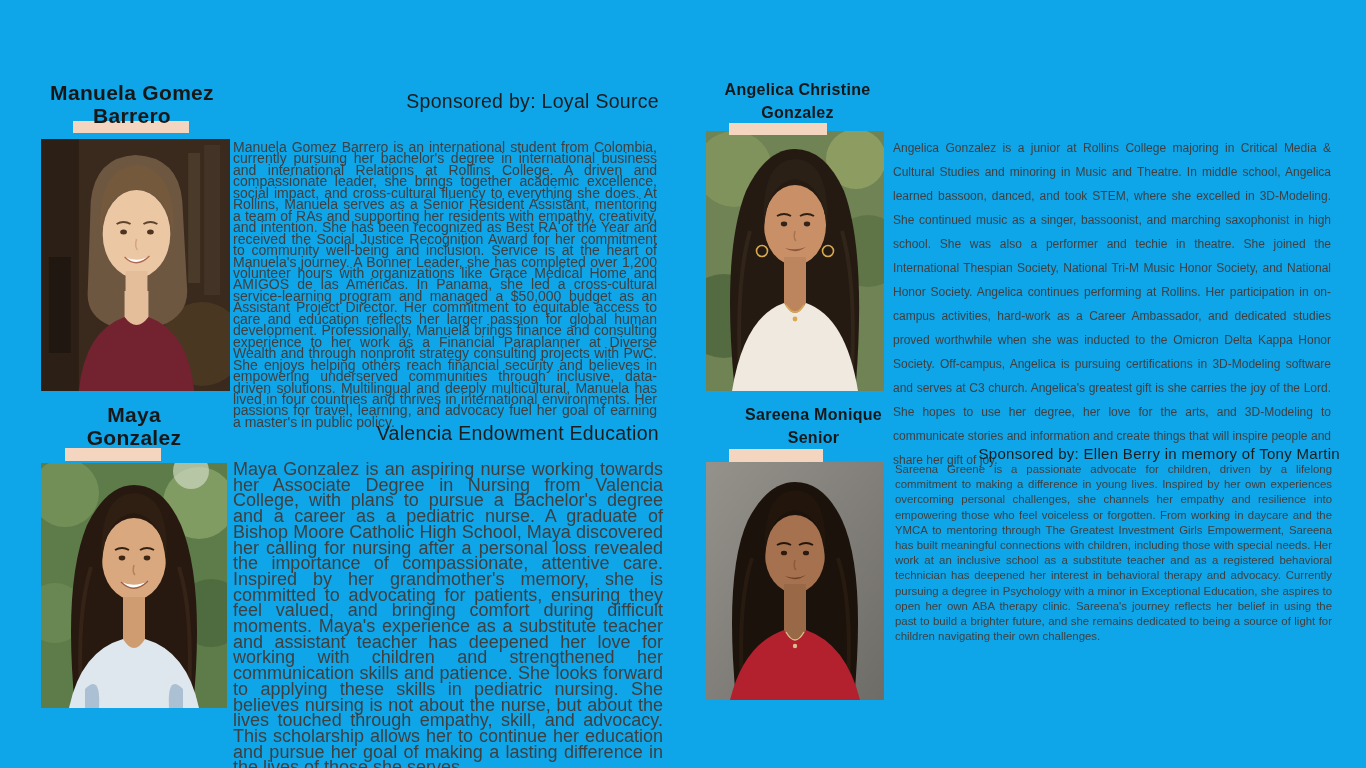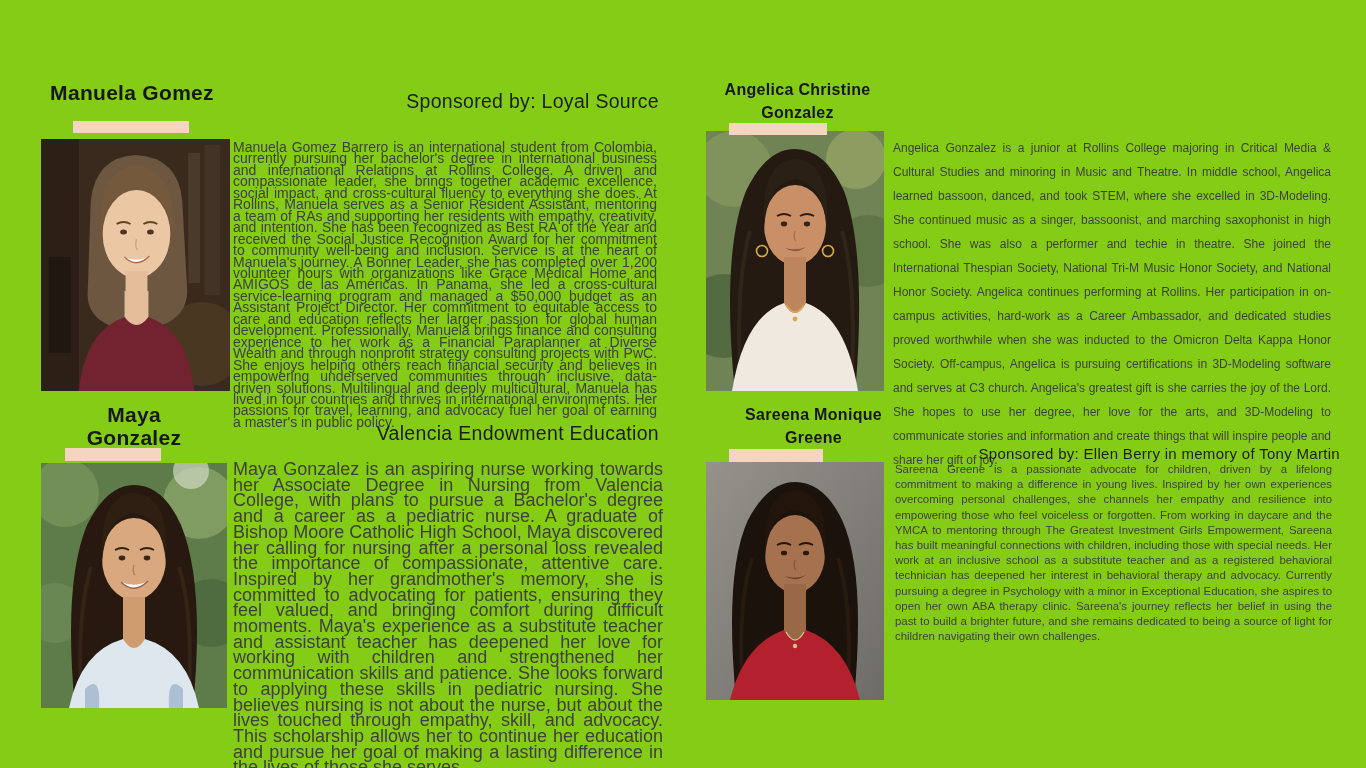--- a/index.html
+++ b/index.html
@@ -1,17 +1,17 @@
 <!DOCTYPE html>
 <html><head>
 <meta charset="utf-8">
 <style>
   html,body{margin:0;padding:0;background:#ffffff;}
   body{font-family:"Liberation Sans",sans-serif;}
-  #slide{position:relative;width:1366px;height:768px;background:#84cc16;overflow:hidden;}
+  #slide{position:relative;width:1366px;height:768px;background:#0ea5e9;overflow:hidden;}
   .profile{position:absolute;}
   .name{position:absolute;text-align:center;font-weight:bold;color:#171717;
         font-size:21px;line-height:23px;letter-spacing:.3px;z-index:2;}
   .name span{display:block;}
   .bar{position:absolute;background:#f4d5bf;z-index:1;}
   .photo{position:absolute;overflow:hidden;}
   .photo svg{display:block;width:100%;height:100%;}
   .sponsor{position:absolute;text-align:right;font-weight:normal;color:#1d1d1d;
            font-size:19.5px;letter-spacing:.3px;}
   .bio{position:absolute;text-align:justify;color:#3f3f3f;}
@@ -24,20 +24,21 @@
   #p4 .sponsor{font-size:15px;}
 </style>
 </head>
 <body>
 
 <div id="slide">
 
   <div class="profile" id="p1" style="left:20px;top:75px;width:640px;height:320px;">
     <div class="name" style="left:0;top:6px;width:224px;">
       <span>Manuela Gomez</span>
+      <span>Barrero</span>
     </div>
     <div class="bar" style="left:53px;top:46px;width:116px;height:12px;"></div>
     <div class="photo" style="left:21px;top:64px;width:189px;height:252px;">
       <svg viewBox="0 0 190 252" preserveAspectRatio="none">
         <rect width="190" height="252" fill="#3a2a1e"></rect>
         <rect x="0" y="0" width="38" height="252" fill="#2c1f15"></rect>
         <rect x="148" y="14" width="12" height="130" fill="#51412f" opacity="0.7"></rect>
         <rect x="164" y="6" width="16" height="150" fill="#46382a" opacity="0.7"></rect>
         <rect x="8" y="118" width="22" height="96" fill="#1f1510" opacity="0.8"></rect>
         <circle cx="162" cy="205" r="42" fill="#5a4326" opacity="0.5"></circle>
@@ -129,21 +130,21 @@
         <path d="M82 176 Q93 194 104 176 L104 152 L82 152Z" fill="#cf9c72"></path>
       </svg>
     </div>
     <div class="sponsor" style="left:215px;top:22px;width:424px;">Valencia Endowment Education</div>
     <div class="bio" style="left:213px;top:62px;width:430px;">Maya Gonzalez is an aspiring nurse working towards her Associate Degree in Nursing from Valencia College, with plans to pursue a Bachelor's degree and a career as a pediatric nurse. A graduate of Bishop Moore Catholic High School, Maya discovered her calling for nursing after a personal loss revealed the importance of compassionate, attentive care. Inspired by her grandmother's memory, she is committed to advocating for patients, ensuring they feel valued, and bringing comfort during difficult moments. Maya's experience as a substitute teacher and assistant teacher has deepened her love for working with children and strengthened her communication skills and patience. She looks forward to applying these skills in pediatric nursing. She believes nursing is not about the nurse, but about the lives touched through empathy, skill, and advocacy. This scholarship allows her to continue her education and pursue her goal of making a lasting difference in the lives of those she serves.</div>
   </div>
 
   <div class="profile" id="p4" style="left:690px;top:400px;width:660px;height:315px;">
     <div class="name" style="left:16px;top:3px;width:215px;">
       <span>Sareena Monique</span>
-      <span>Greene</span>
+      <span>Senior</span>
     </div>
     <div class="bar" style="left:39px;top:49px;width:94px;height:13px;"></div>
     <div class="photo" style="left:16px;top:62px;width:178px;height:238px;">
       <svg viewBox="0 0 178 238" preserveAspectRatio="none">
         <defs>
           <linearGradient id="sbg" x1="0" y1="0" x2="1" y2="1">
             <stop offset="0" stop-color="#95928c"></stop>
             <stop offset="1" stop-color="#6e6c67"></stop>
           </linearGradient>
         </defs>

